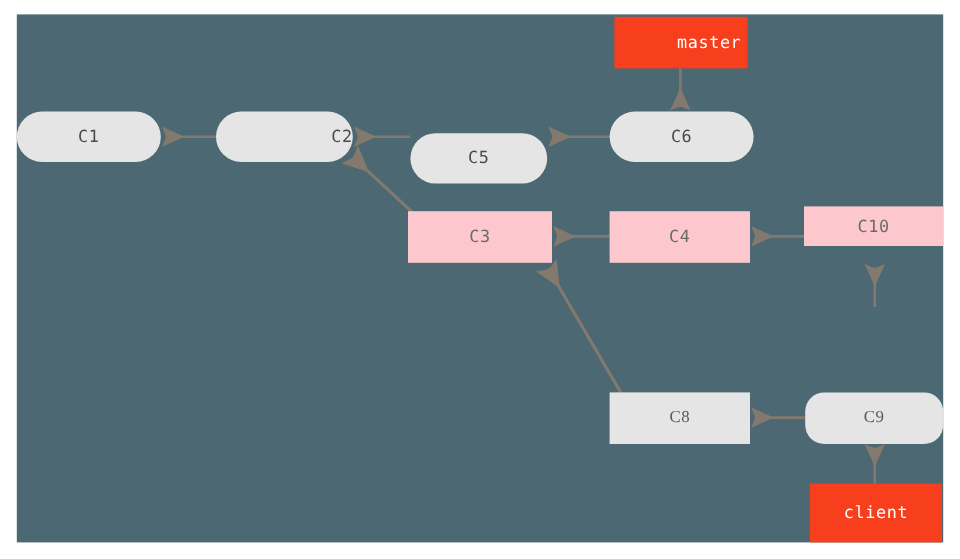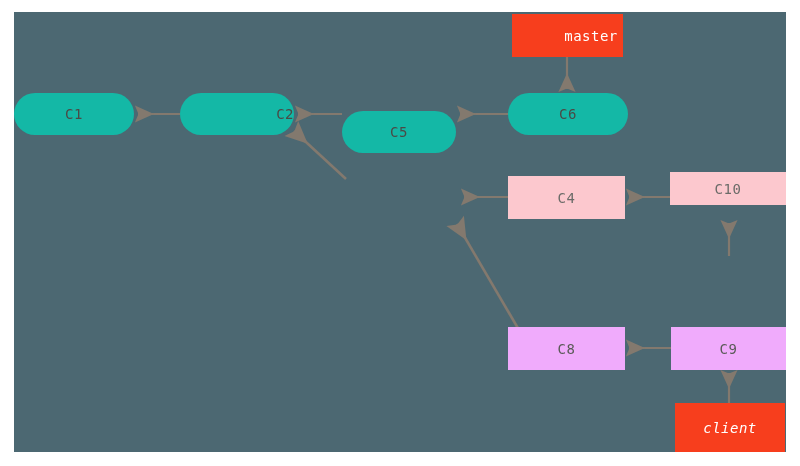--- a/index.html
+++ b/index.html
@@ -35,31 +35,32 @@
     position: absolute;
     box-sizing: border-box;
     display: flex;
     align-items: center;
     justify-content: center;
     font-size: 14px;
     letter-spacing: 0.5px;
     white-space: nowrap;
   }
   .commit-round {
-    background: #14b8a6;
+    background: #e5e5e5;
     border-radius: 22px;
     color: #4a4a46;
   }
   .commit-pink {
     background: #fcc8ce;
     color: #6b6b68;
   }
   .commit-green {
-    background: #f0abfc;
+    background: #e5e5e5;
     color: #5a5a58;
+    font-family: Liberation Serif, serif;
   }
   .branch-label {
     background: #f73e1d;
     color: #ffffff;
     font-size: 14px;
     letter-spacing: 0.5px;
   }
 </style>
 </head>
 <body>
@@ -129,39 +130,42 @@
   </div>
 
   <div class="node commit-round" style="left:342px; top:111px;  width:114px; height:42px;">
     <span>C5</span>
   </div>
 
   <div class="node commit-round" style="left:508px; top:93px;  width:120px; height:42px;">
     <span>C6</span>
   </div>
 
+  <div class="node commit-pink" style="left:340px; top:176px; width:120px; height:43px;">
+    <span>C3</span>
+  </div>
 
   <div class="node commit-pink" style="left:508px; top:176px; width:117px; height:43px;">
     <span>C4</span>
   </div>
 
   <div class="node commit-pink" style="left:670px; top:172px; width:116px; height:33px;">
     <span>C10</span>
   </div>
 
   <div class="node commit-green" style="left:508px; top:327px; width:117px; height:43px;">
     <span>C8</span>
   </div>
 
-  <div class="node commit-green" style="left:671px; top:327px; width:115px; height:43px;">
+  <div class="node commit-green" style="left:671px; top:327px; width:115px; height:43px;border-radius:16px;">
     <span>C9</span>
   </div>
 
   <div class="node branch-label" style="left:512px; top:14px;  width:111px; height:43px;padding-left:47px;">
     <span>master</span>
   </div>
 
 
-  <div class="node branch-label" style="left:675px; top:403px; width:110px; height:49px;font-style:italic;">
+  <div class="node branch-label" style="left:675px; top:403px; width:110px; height:49px;">
     <span>client</span>
   </div>
 
 </div>
 
 </body></html>

